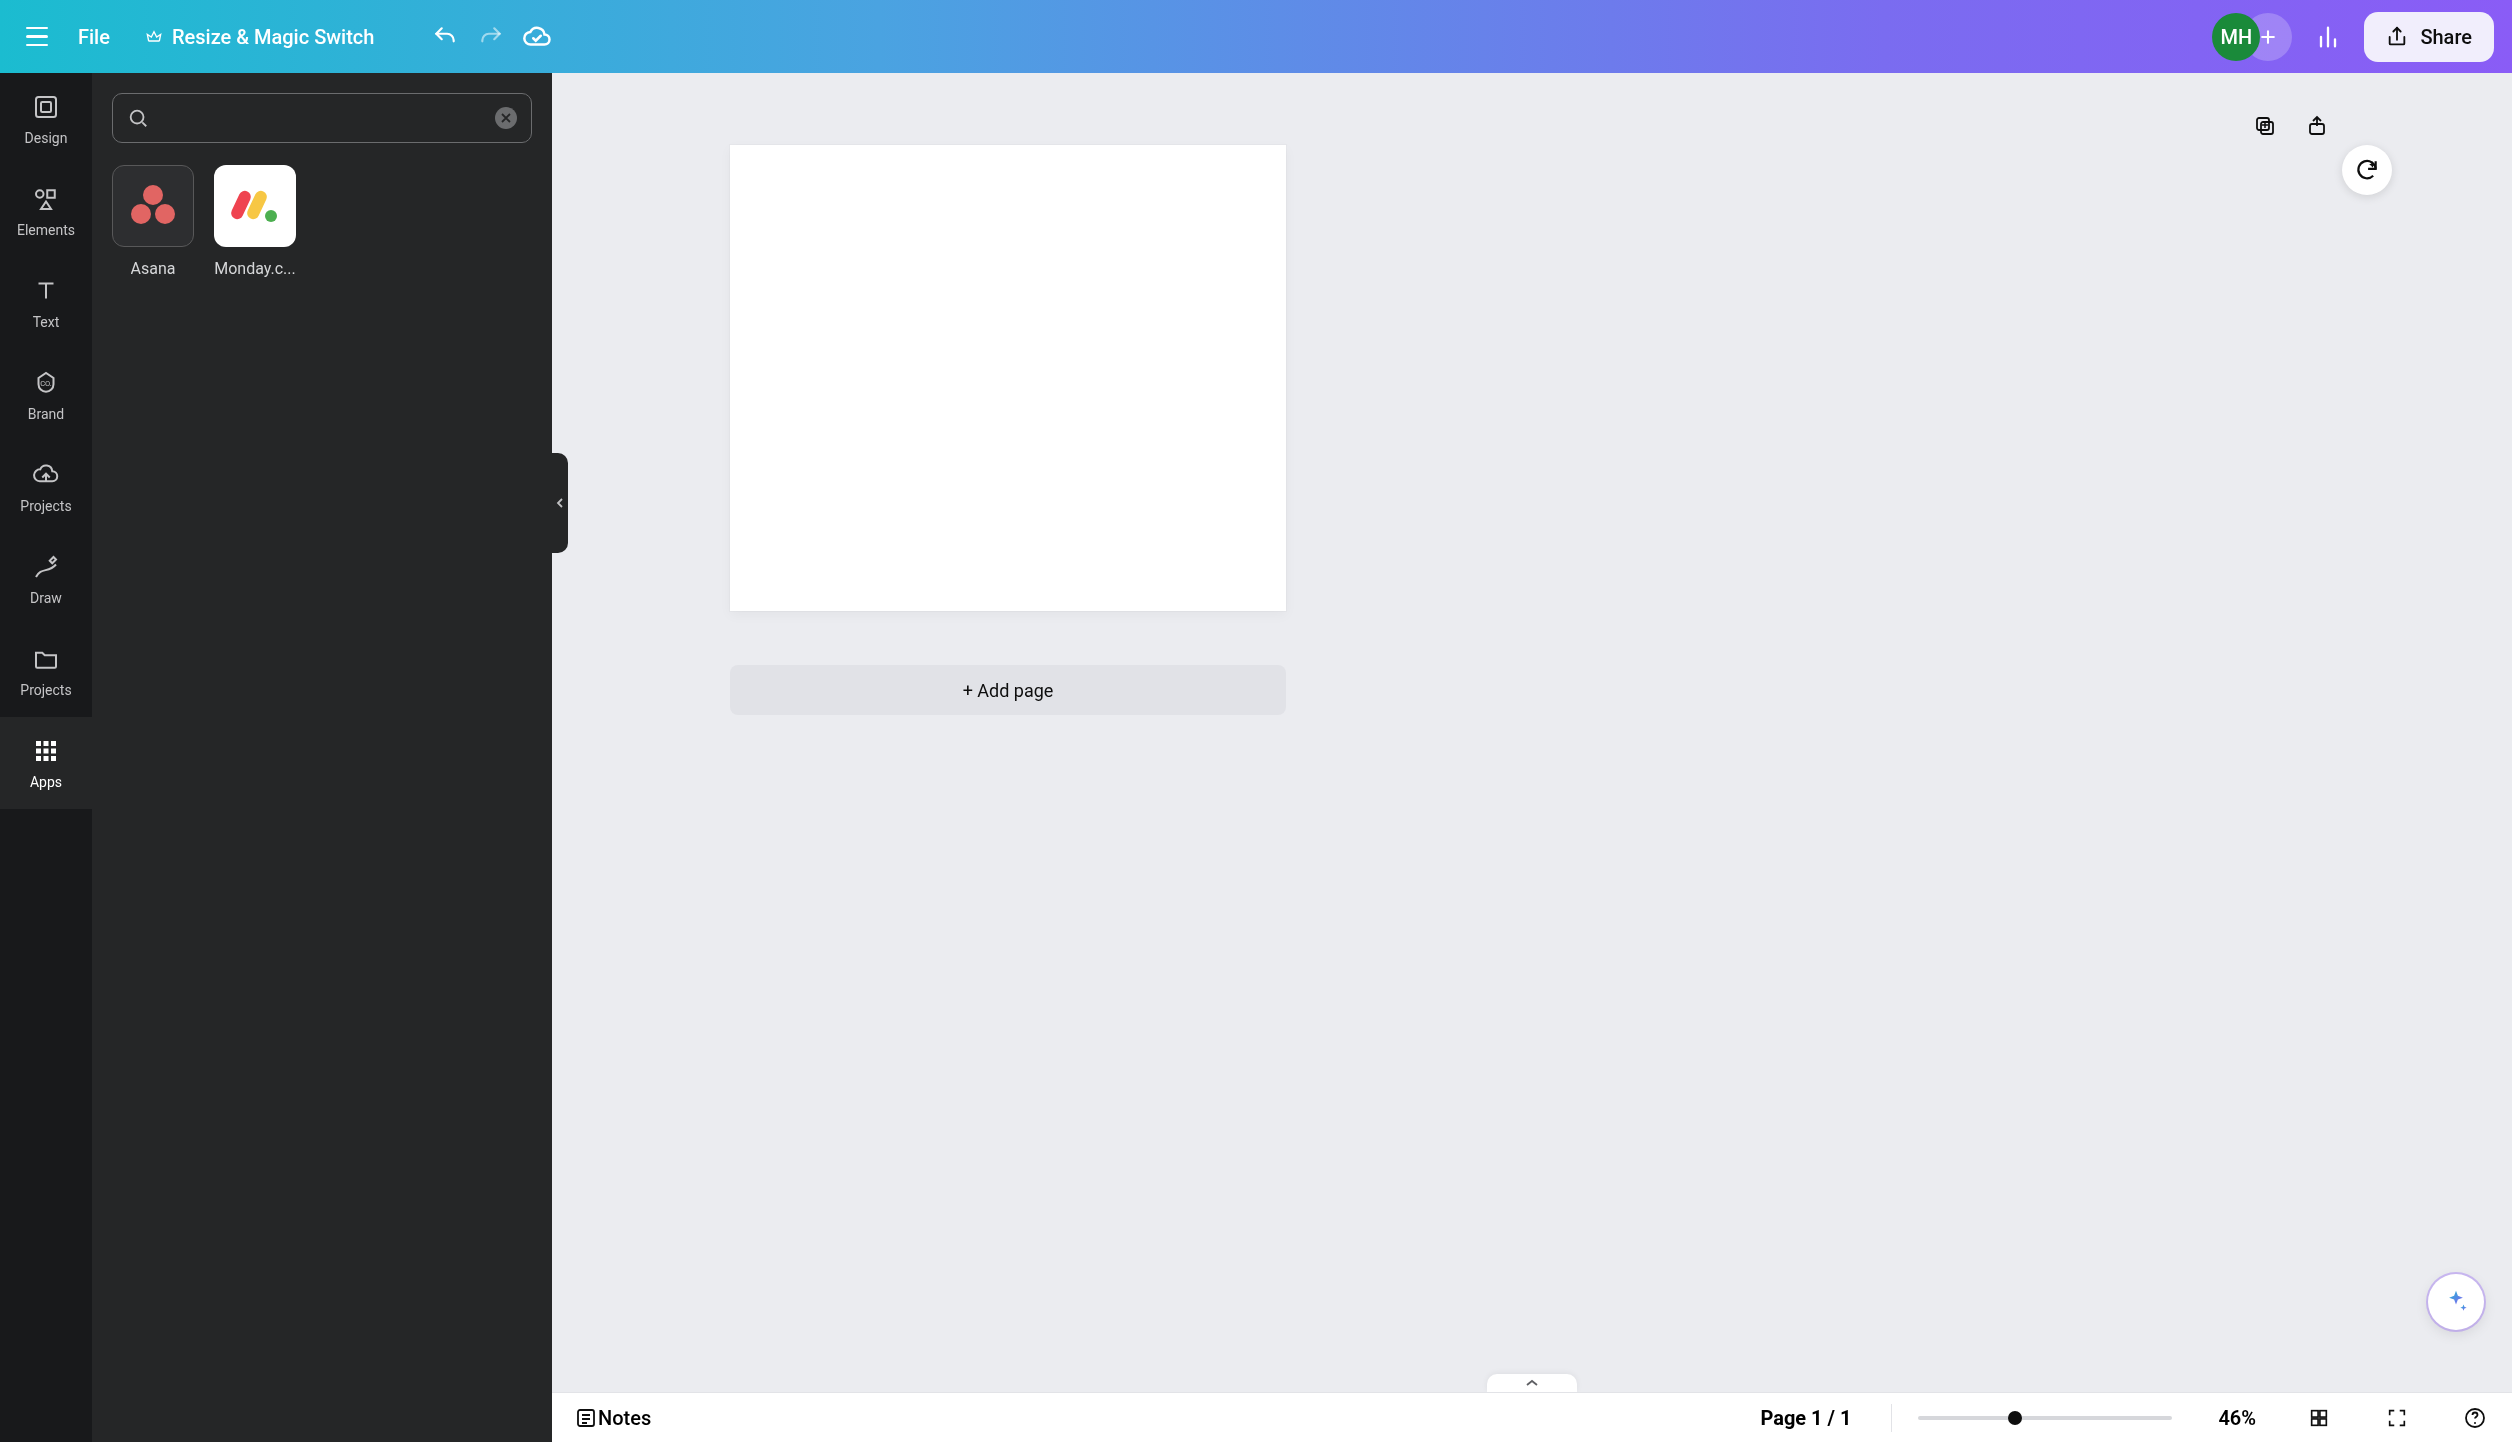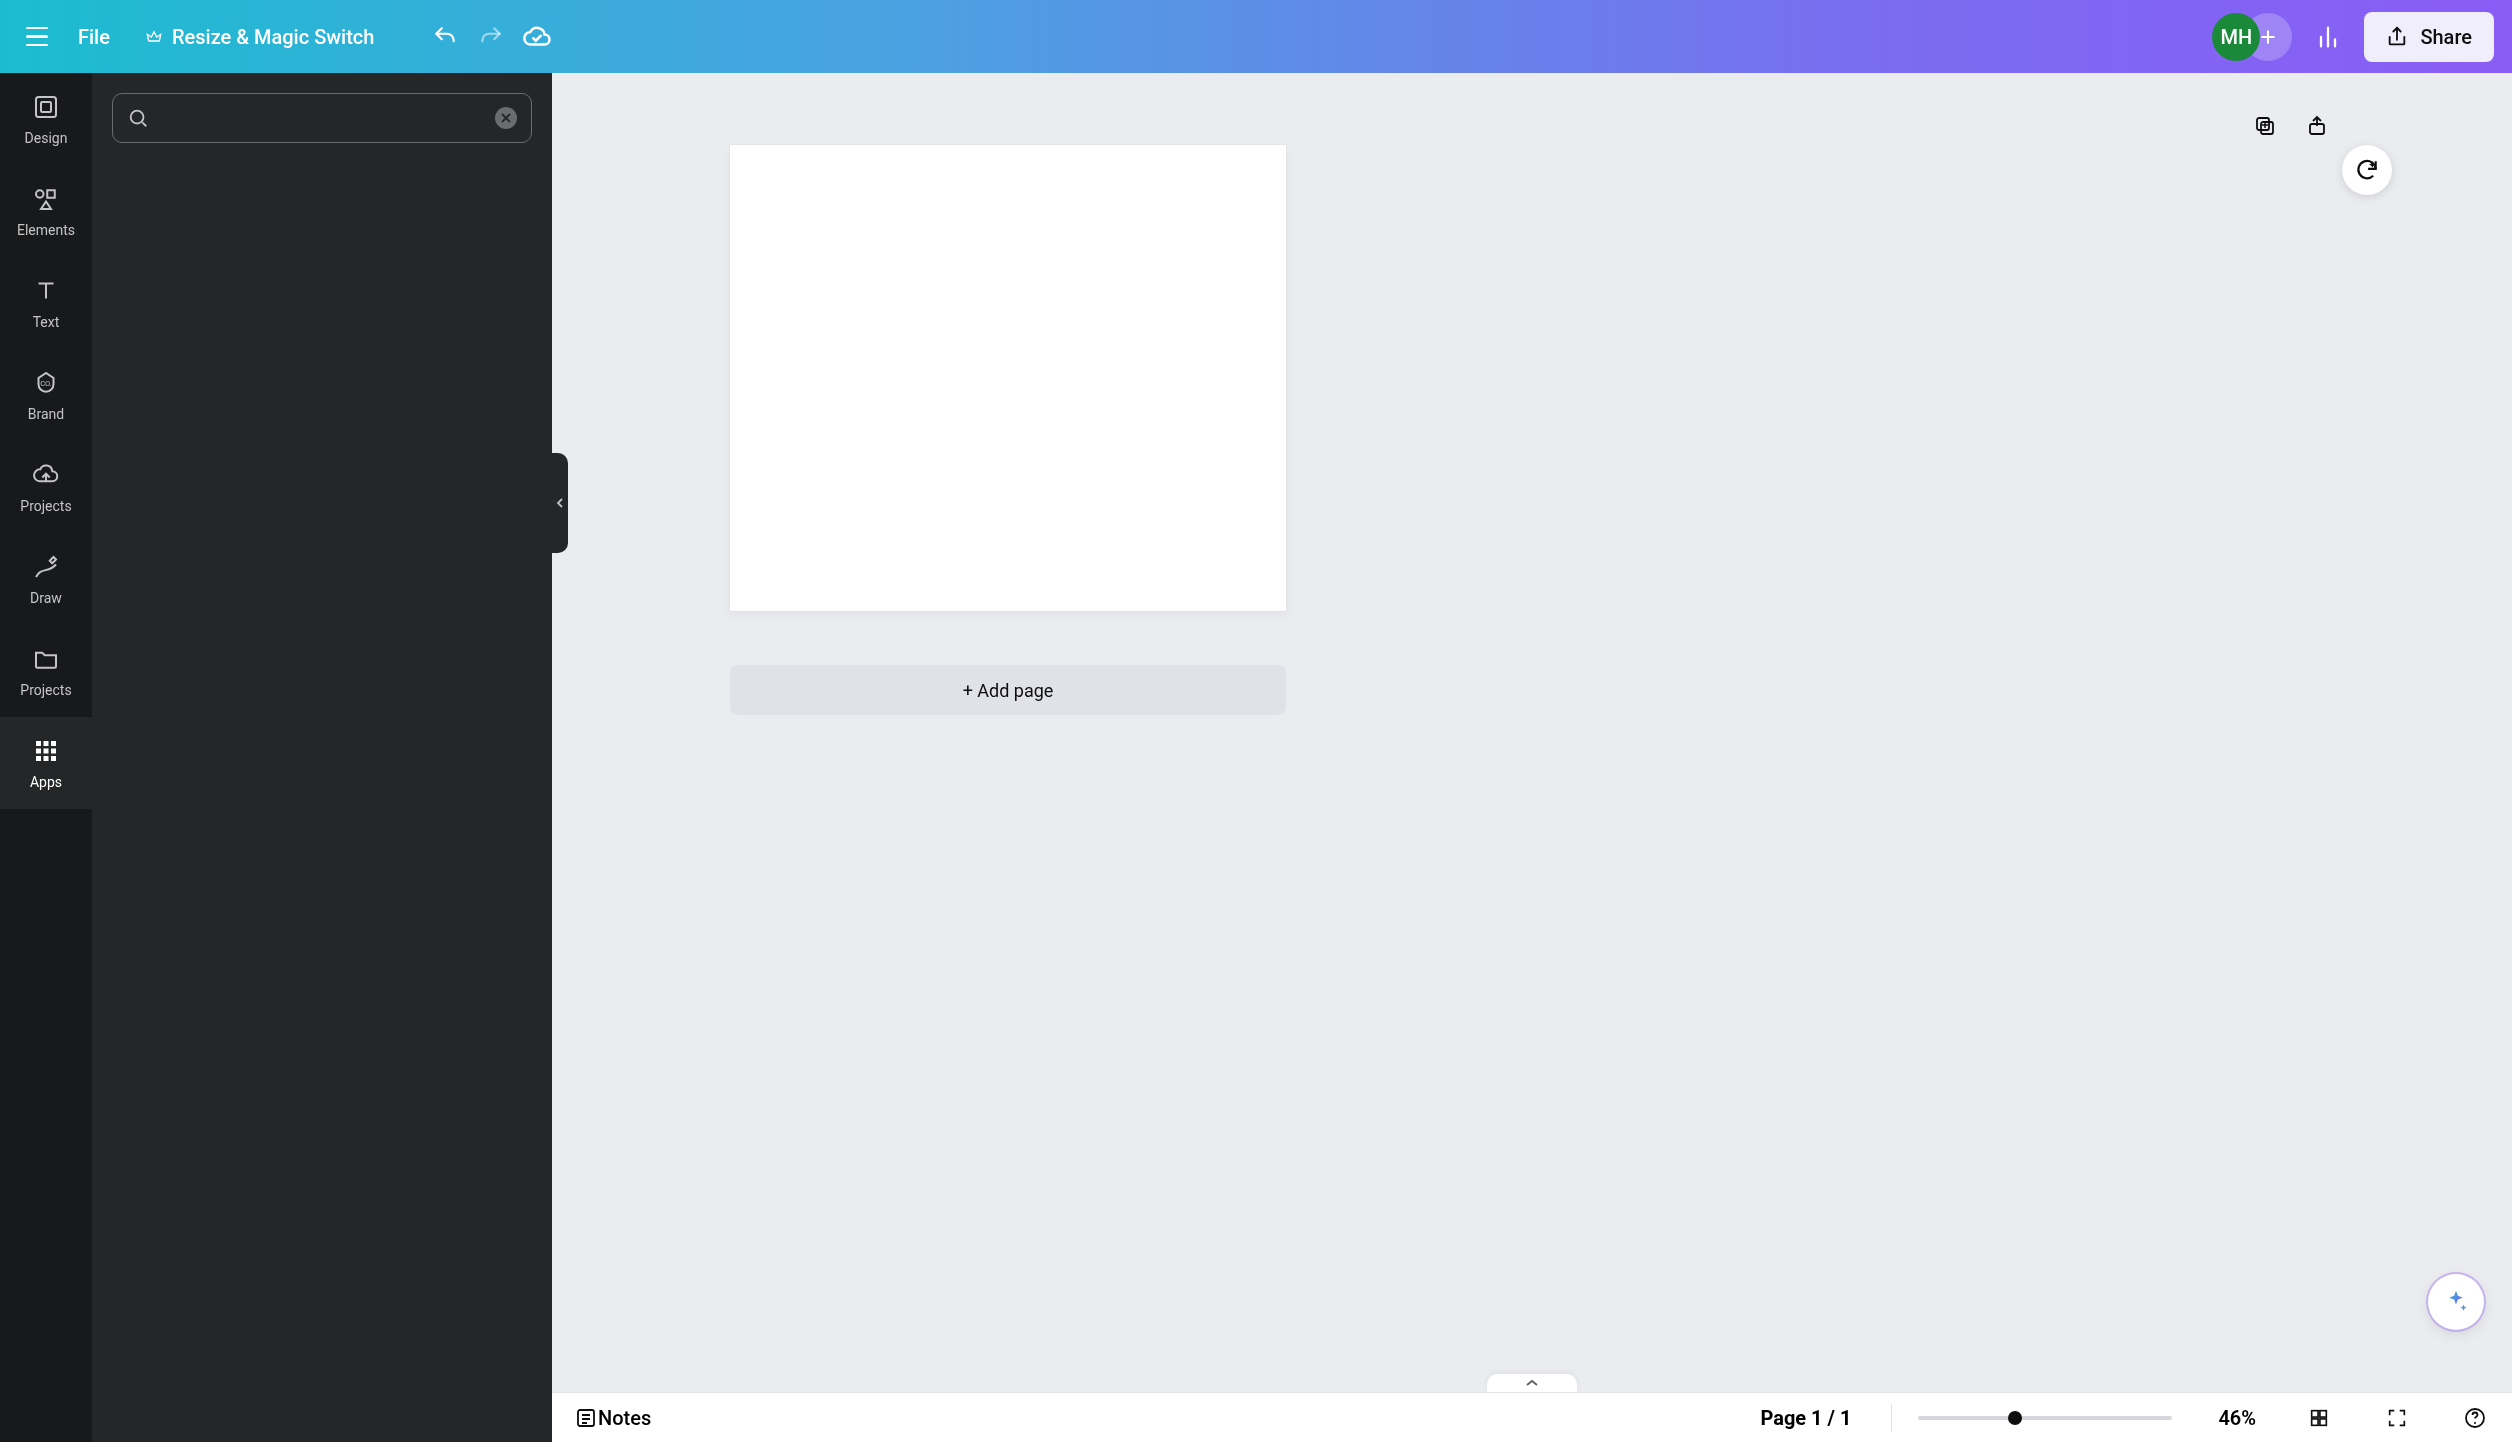--- a/index.html
+++ b/index.html
@@ -13,21 +13,21 @@
 }
 .hamburger { width:42px;height:42px;display:flex;flex-direction:column;justify-content:center;gap:6px;padding:8px;cursor:pointer;border-radius:6px; }
 .hamburger span { height:2.5px;background:#fff;border-radius:2px; width:22px;}
 .top-btn { font-size:20px; font-weight:500; color:#fff; padding:10px 18px; border-radius:6px; cursor:pointer; display:flex;align-items:center;gap:10px;}
 .resize-btn svg { width:16px;height:16px;}
 .icon-btn { width:46px;height:46px;display:flex;align-items:center;justify-content:center;border-radius:6px;cursor:pointer;}
 .topbar .spacer { flex:1; }
 .avatar { width:48px;height:48px;border-radius:50%;background:#1a8a3a;color:#fff;display:flex;align-items:center;justify-content:center;font-weight:500;font-size:20px;margin-right:-16px;z-index:2;position:relative;}
 .add-person { width:48px;height:48px;border-radius:50%;background:rgba(255,255,255,.22);display:flex;align-items:center;justify-content:center;color:#fff;font-size:26px;cursor:pointer;}
 .insight-btn{width:48px;height:48px;border-radius:8px;display:flex;align-items:center;justify-content:center;cursor:pointer;margin-left:12px;}
-.share-btn { background:#f1eefc;color:#0e0e0e;display:flex;align-items:center;gap:12px;padding:16px 22px;height:50px;border-radius:8px;font-size:20px;font-weight:500;cursor:pointer;margin-left:12px;}
+.share-btn { background:#f1eefc;color:#0e0e0e;display:flex;align-items:center;gap:12px;padding:16px 22px;height:50px;border-radius:14px;font-size:20px;font-weight:500;cursor:pointer;margin-left:12px;}
 
 
 .body { display:flex; height:calc(100% - 73px);}
 
 
 .rail { width:92px;background:#18191b;display:flex;flex-direction:column;align-items:center;padding-top:0;gap:0;}
 .rail-item{width:92px;height:92px;display:flex;flex-direction:column;align-items:center;justify-content:center;gap:8px;color:#c4c4c6;font-size:13px;cursor:pointer;}
 .rail-item.active{background:#252627;color:#fff;}
 .rail-item svg{width:30px;height:30px;}
 .rail-item .lbl{font-size:14px;}
@@ -210,20 +210,42 @@
           <path d="M21 21l-4.3-4.3"></path>
         </svg>
       <input type="text" value="" style="">
       <div class="clear">
         <svg viewBox="0 0 10 10" stroke="#252627" stroke-width="1.8">
             <path d="M1 1l8 8M9 1l-8 8"></path>
           </svg>
       </div>
     </div>
 
+    <div class="apps-grid">
+      <div class="app-card">
+        <div class="app-tile asana">
+          <svg width="60" height="60" viewBox="0 0 60 60">
+            <circle cx="30" cy="19" r="10" fill="#e16563"></circle>
+            <circle cx="18" cy="38" r="10" fill="#e16563"></circle>
+            <circle cx="42" cy="38" r="10" fill="#e16563"></circle>
+          </svg>
+        </div>
+        <span class="app-label">Asana</span>
+      </div>
+      <div class="app-card">
+        <div class="app-tile monday">
+          <svg width="60" height="60" viewBox="0 0 60 60">
+            <rect x="10" y="14" width="12" height="30" rx="6" fill="#ef4350" transform="rotate(25 16 29)"></rect>
+            <rect x="26" y="14" width="12" height="30" rx="6" fill="#f7c744" transform="rotate(25 32 29)"></rect>
+            <circle cx="46" cy="40" r="6" fill="#4caf50"></circle>
+          </svg>
+        </div>
+        <span class="app-label">Monday.c...</span>
+      </div>
+    </div>
 
     <div class="collapse-handle">
       <svg viewBox="0 0 10 10" fill="none" stroke="currentColor" stroke-width="1.8">
           <path d="M7 1L3 5l4 4"></path>
         </svg>
     </div>
   </div>
 
   <div class="canvas-area">
 

